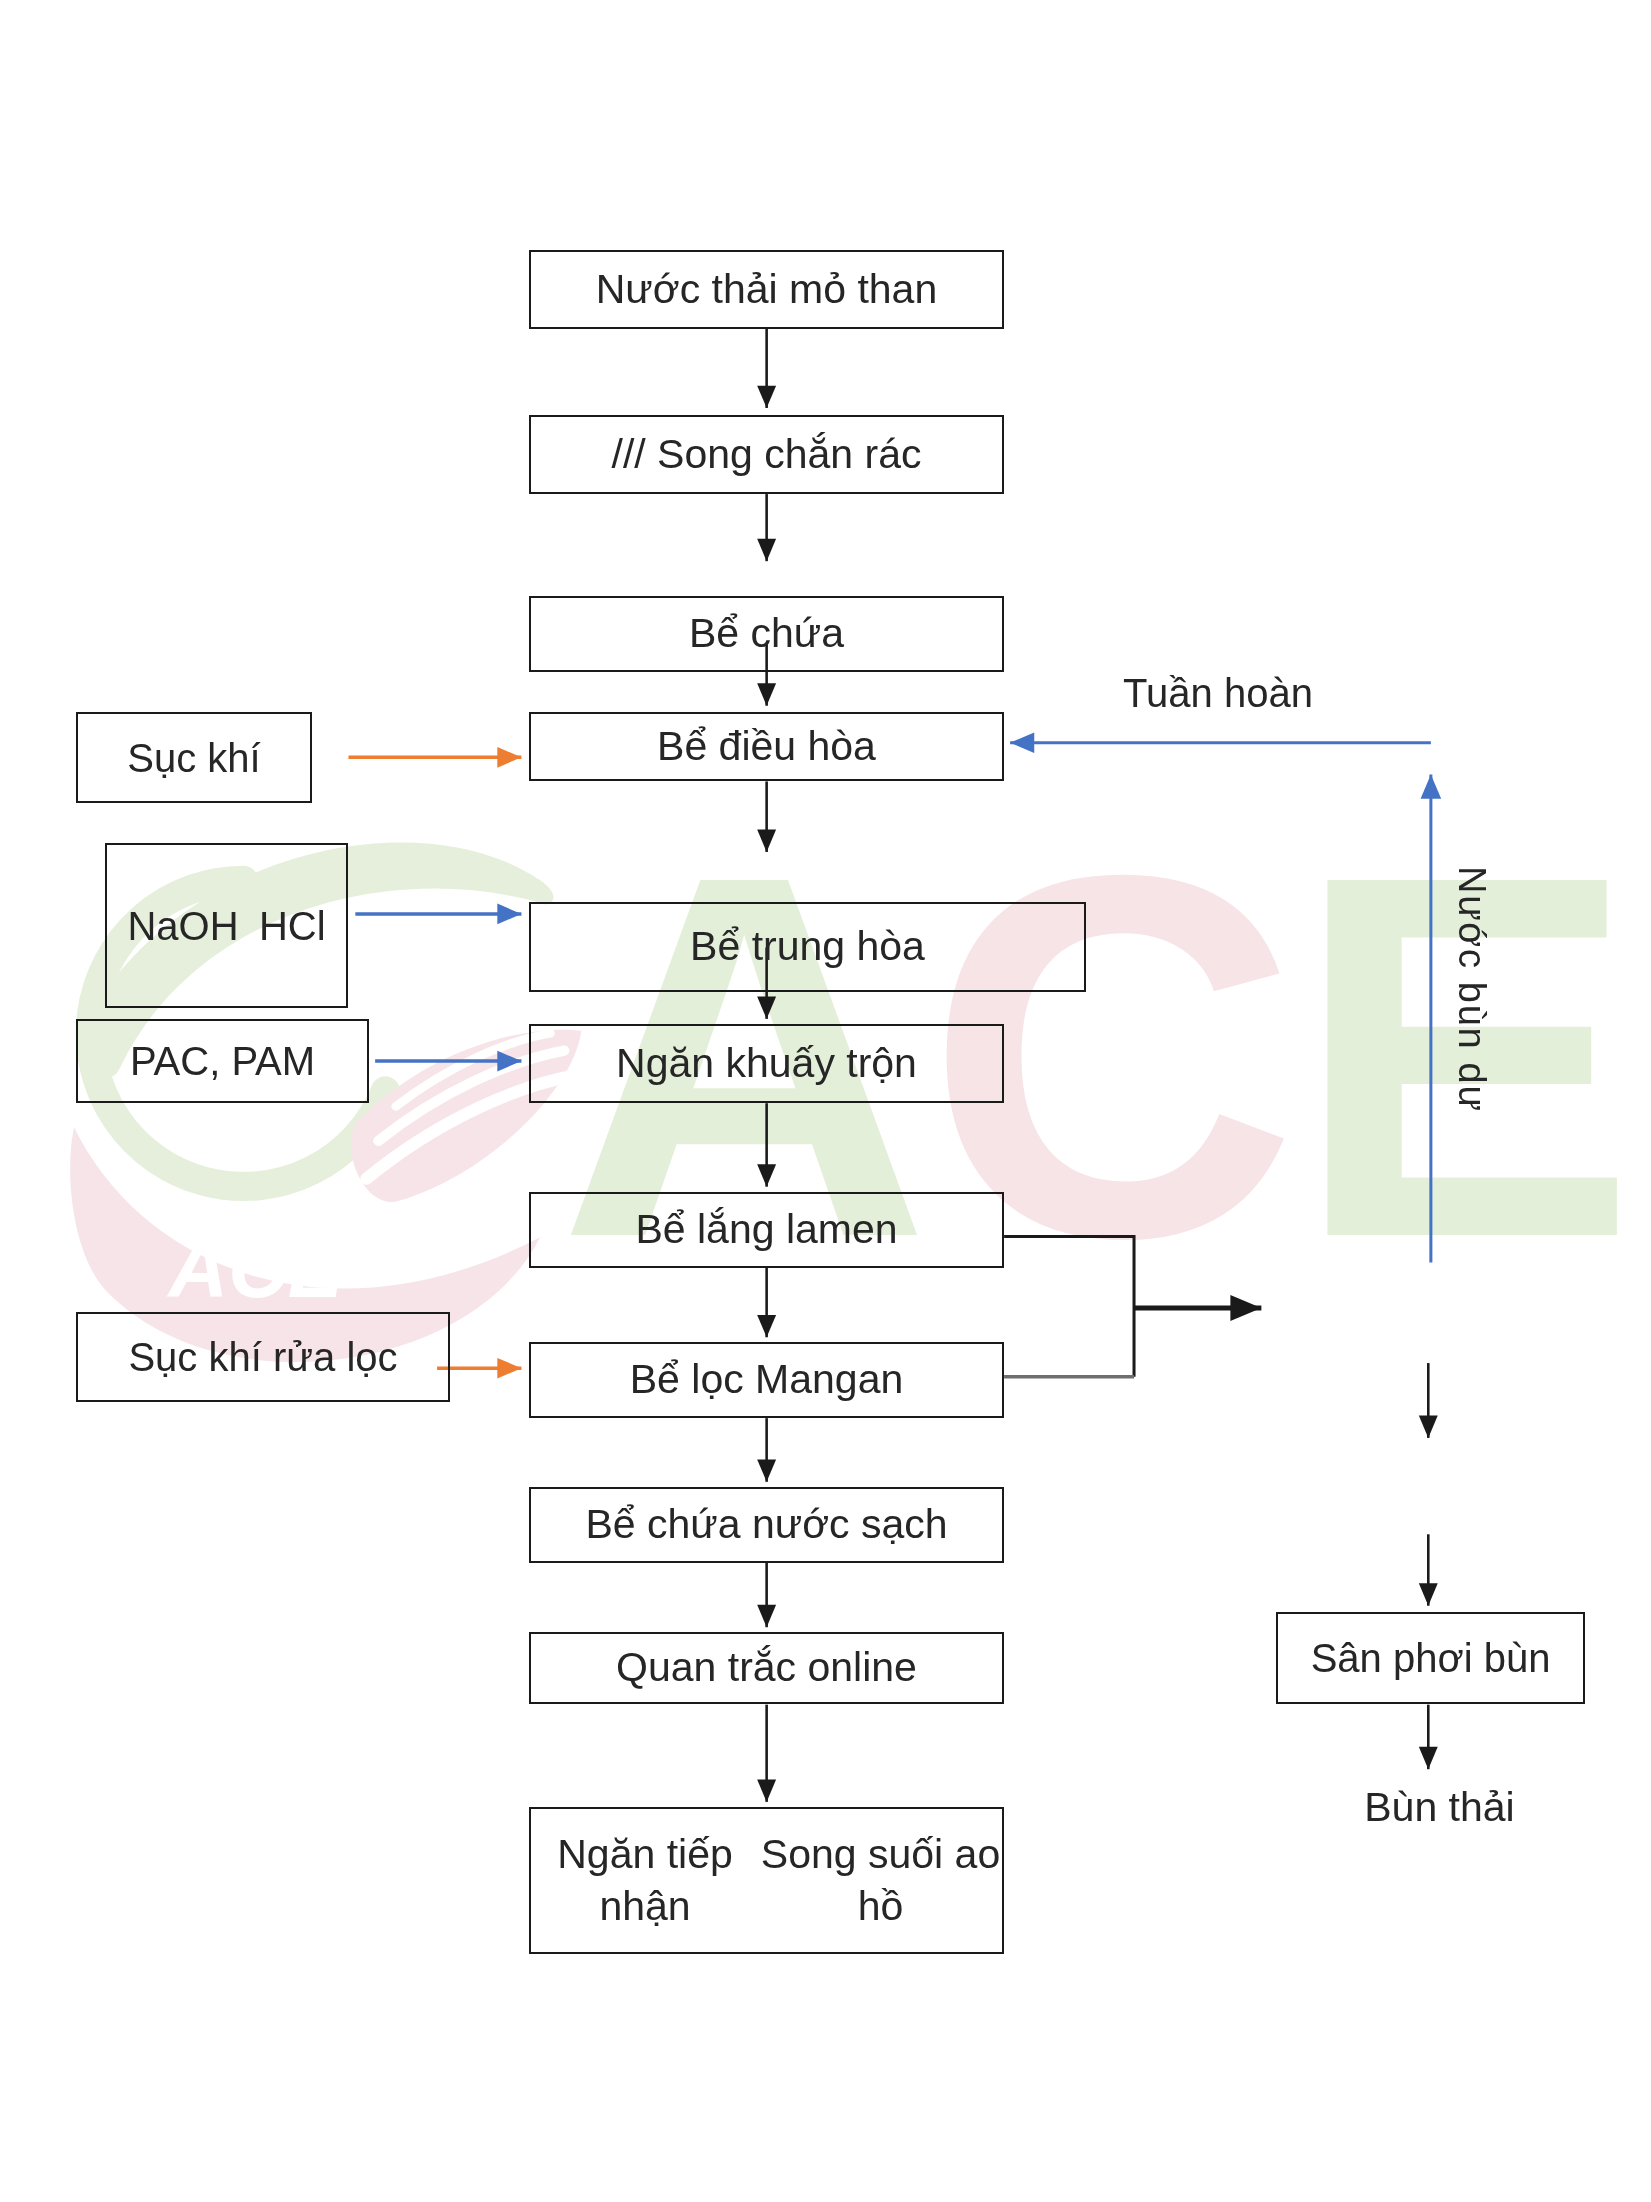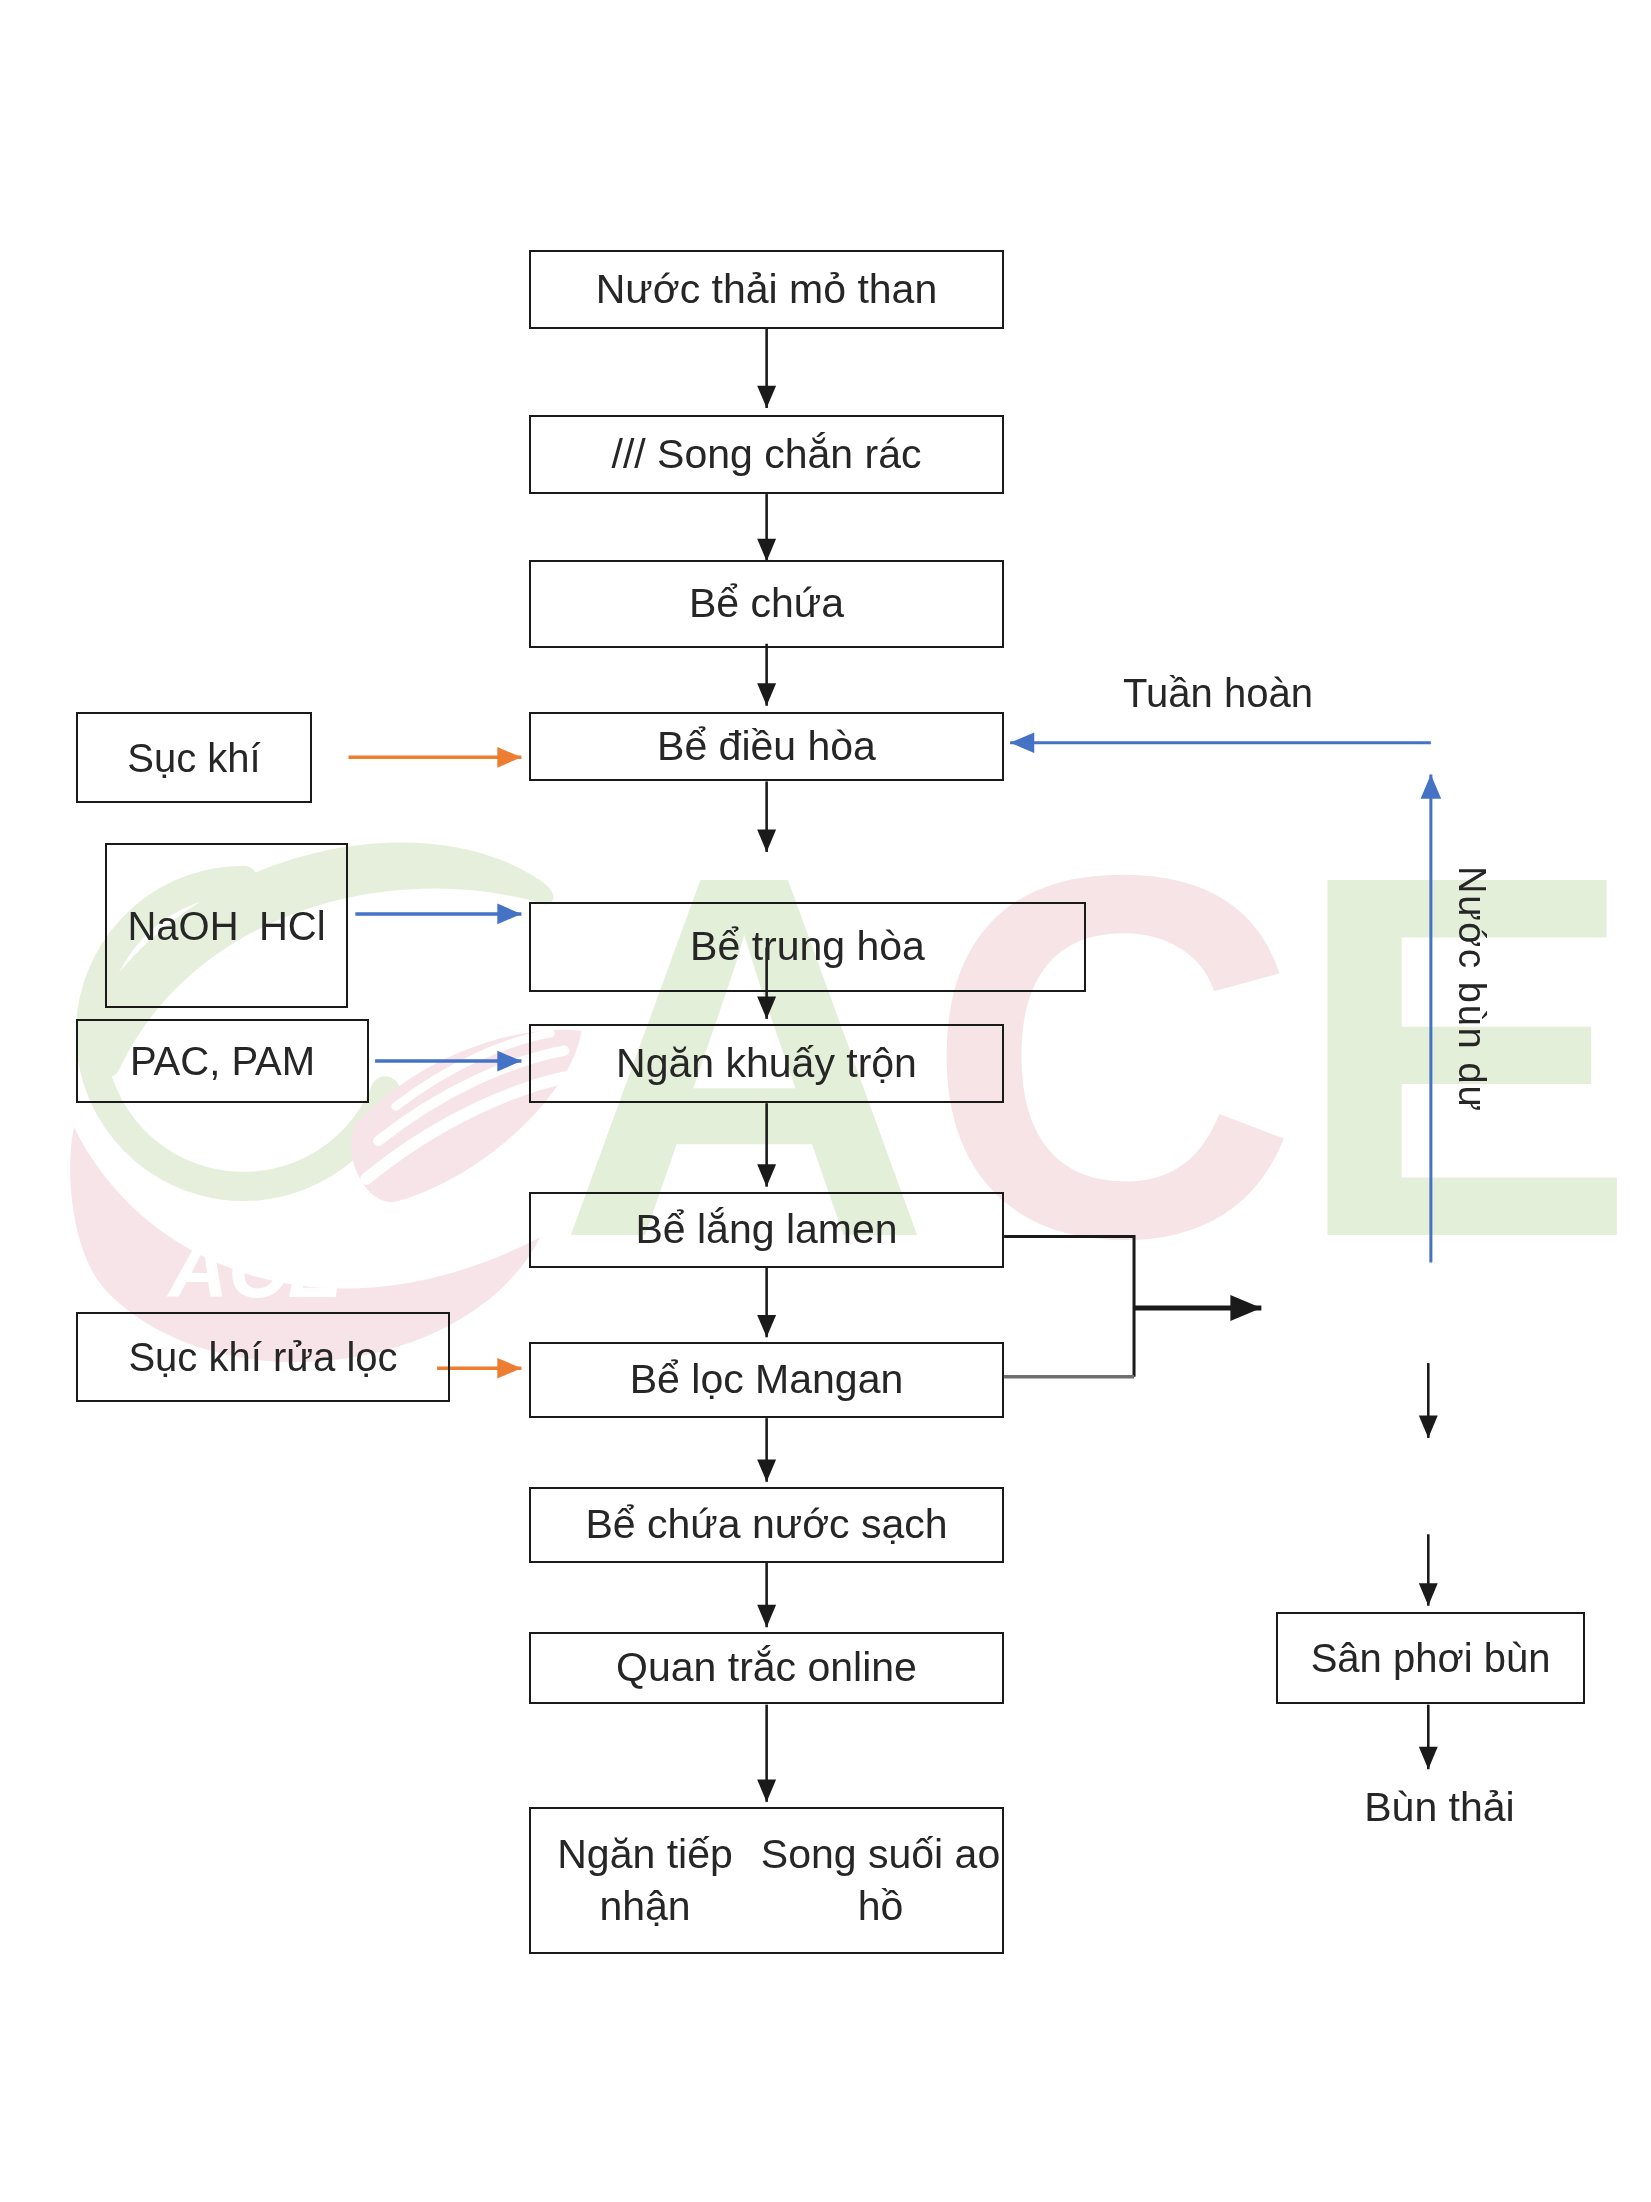--- a/index.html
+++ b/index.html
@@ -123,21 +123,21 @@
     <line x1="1663" y1="863" x2="1174" y2="863" stroke="var(--arrow-blue)" stroke-width="3.5" marker-end="url(#ah-b)"></line>
     <line x1="1663" y1="1467" x2="1663" y2="900" stroke="var(--arrow-blue)" stroke-width="3.5" marker-end="url(#ah-b)"></line>
   </svg>
 
   <div class="box" style="left:529px;top:250px;width:475px;height:79px">
       <span>Nước thải mỏ than</span>
     </div>
   <div class="box" style="left:529px;top:415px;width:475px;height:79px">
       <span>/// Song chắn rác</span>
     </div>
-  <div class="box" style="left:529px;top:560px;width:475px;height:88px">
+  <div class="box" style="left:529px;top:596px;width:475px;height:76px">
       <span>Bể chứa</span>
     </div>
   <div class="box" style="left:529px;top:712px;width:475px;height:69px">
       <span>Bể điều hòa</span>
     </div>
   <div class="box" style="left:529px;top:902px;width:557px;height:90px">
       <span>Bể trung hòa</span>
     </div>
   <div class="box" style="left:529px;top:1024px;width:475px;height:79px">
       <span>Ngăn khuấy trộn</span>

